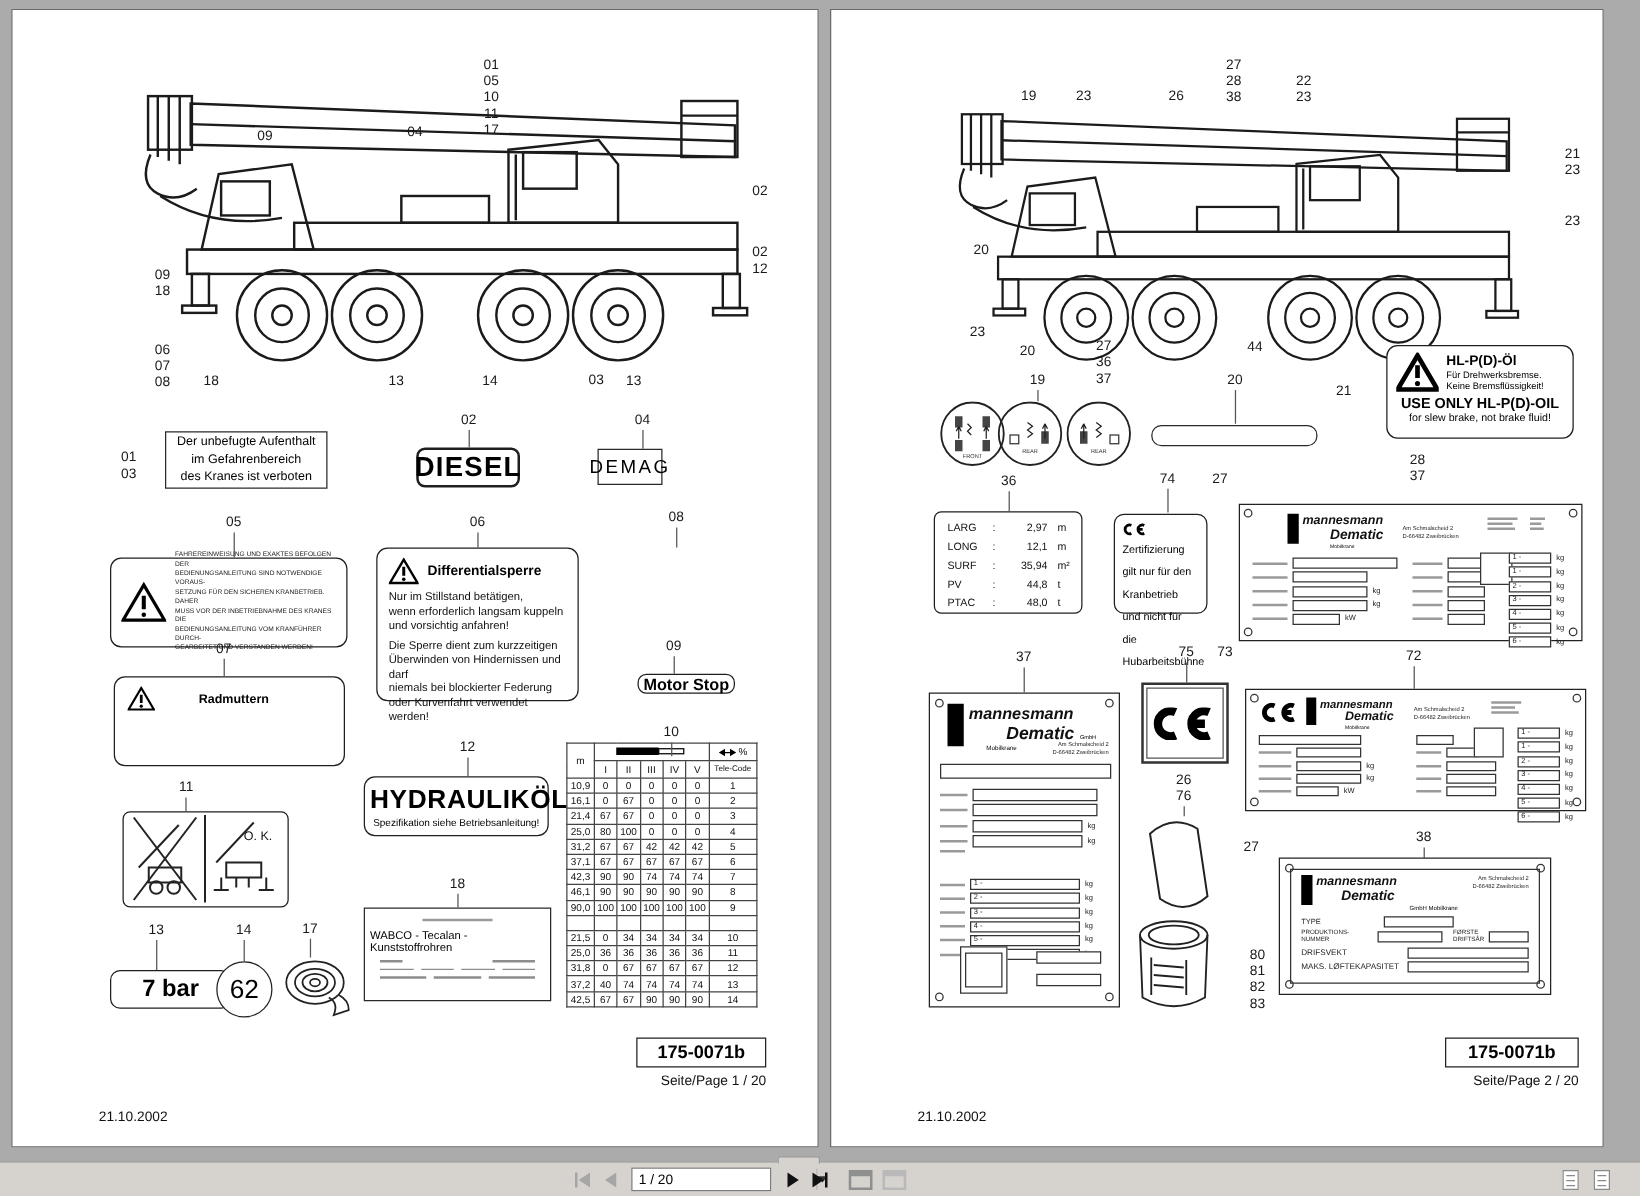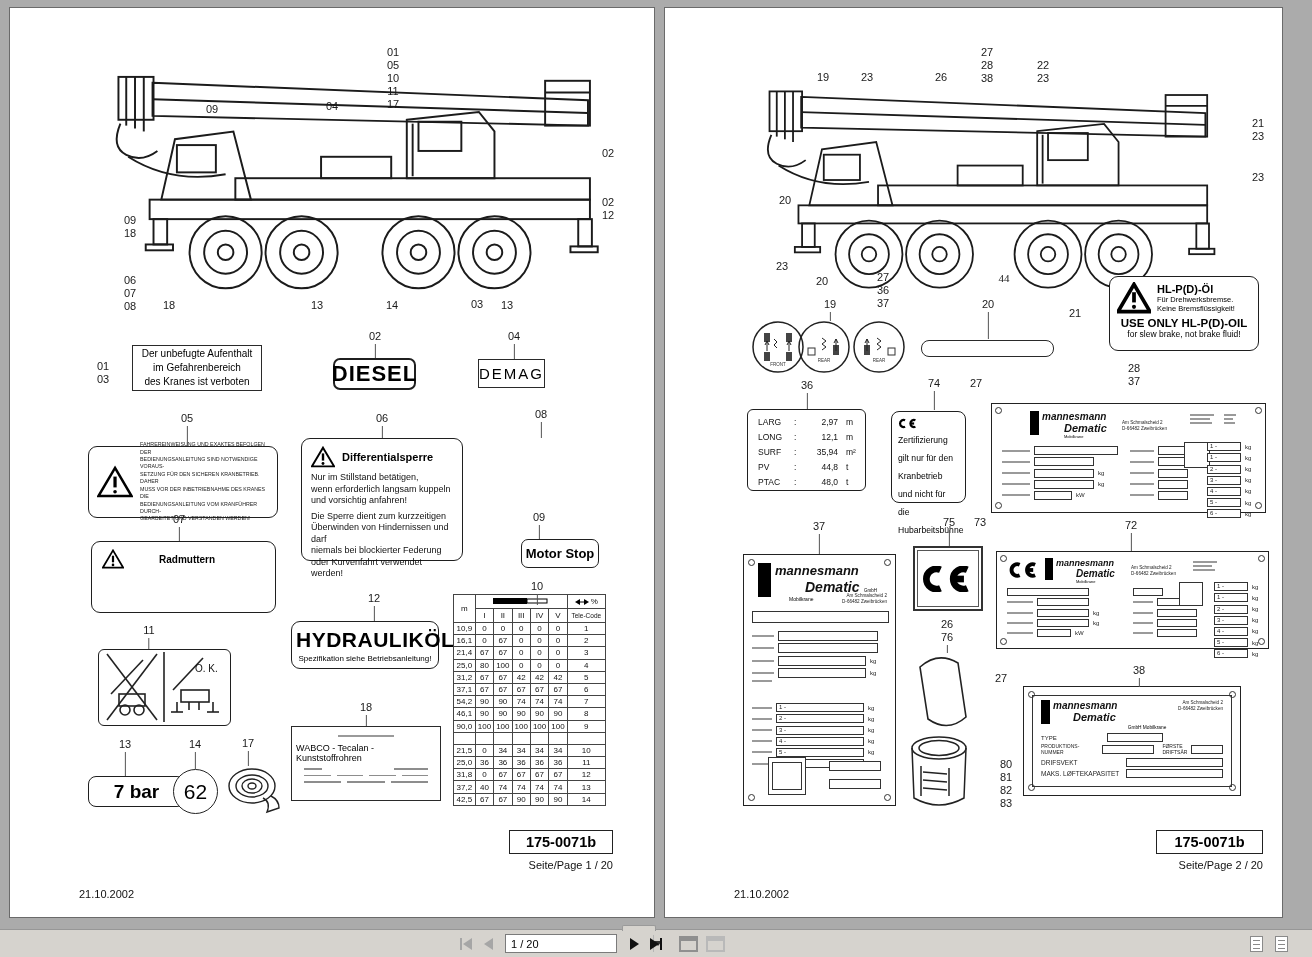--- a/index.html
+++ b/index.html
@@ -141,21 +141,21 @@
           <circle cx="446" cy="228" r="8"></circle>
       </g>
     </svg>
 
     <div class="sqbox forbidden" style="left:122px;top:337px;width:130px;height:46px;">Der unbefugte Aufenthalt
 im Gefahrenbereich
 des Kranes ist verboten</div>
 
     <div class="labelbox diesel" style="left:323px;top:350px;width:83px;height:32px;">DIESEL</div>
 
-    <div class="sqbox demag" style="left:468px;top:351px;width:67px;height:29px;">DEMAG</div>
+    <div class="sqbox demag" style="left:468px;top:351px;width:52px;height:29px;">DEMAG</div>
 
     <div class="labelbox warnrow" style="left:78px;top:438px;width:190px;height:72px;padding:6px 8px;">
       <svg width="40" height="36" viewBox="0 0 100 90">
         <path d="M50 6 L96 84 L4 84 Z" fill="none" stroke="#000" stroke-width="7"></path>
         <line x1="50" y1="30" x2="50" y2="60" stroke="#000" stroke-width="9"></line>
         <circle cx="50" cy="72" r="5" fill="#000"></circle>
       </svg>
       <div class="tinytext">FAHREREINWEISUNG UND EXAKTES BEFOLGEN DER
 BEDIENUNGSANLEITUNG SIND NOTWENDIGE VORAUS-
 SETZUNG FÜR DEN SICHEREN KRANBETRIEB. DAHER
@@ -187,21 +187,21 @@
       <div class="warnrow">
         <svg width="22" height="20" viewBox="0 0 100 90">
           <path d="M50 6 L96 84 L4 84 Z" fill="none" stroke="#000" stroke-width="8"></path>
           <line x1="50" y1="30" x2="50" y2="60" stroke="#000" stroke-width="10"></line>
           <circle cx="50" cy="72" r="6" fill="#000"></circle>
         </svg>
         <span class="ltitle" style="font-size:10px;padding-left:28px;">Radmuttern</span>
       </div>
     </div>
 
-    <div class="labelbox motorstop" style="left:511px;top:531px;width:78px;height:29px;text-align:right;">Motor Stop</div>
+    <div class="labelbox motorstop" style="left:500px;top:531px;width:78px;height:16px;text-align:right;">Motor Stop</div>
 
     <div class="labelbox" style="left:281px;top:613px;width:148px;height:48px;padding:6px 4px;">
       <div class="hydtitle">HYDRAULIKÖL</div>
       <div class="hydsub">Spezifikation siehe Betriebsanleitung!</div>
     </div>
 
     <table class="t10 abs" style="left:443px;top:586px;width:153px;">
       <thead>
         <tr>
           <th rowspan="2" style="width:22px;">m</th>
@@ -278,21 +278,21 @@
           <tr>
             <td>37,1</td>
             <td>67</td>
             <td>67</td>
             <td>67</td>
             <td>67</td>
             <td>67</td>
             <td>6</td>
           </tr>
           <tr>
-            <td>54,2</td>
+            <td>42,3</td>
             <td>90</td>
             <td>90</td>
             <td>74</td>
             <td>74</td>
             <td>74</td>
             <td>7</td>
           </tr>
           <tr>
             <td>46,1</td>
             <td>90</td>
@@ -580,21 +580,21 @@
           <span class="dimunit">t</span>
         </div>
         <div class="dimrow">
           <span class="dimname">PTAC</span>
           <span class="dimcolon">:</span>
           <span class="dimval">48,0</span>
           <span class="dimunit">t</span>
         </div>
       </div>
 
-    <div class="labelbox" style="left:226px;top:403px;width:75px;height:92px;border-radius:8px;border-width:1.2px;padding:5px 6px;">
+    <div class="labelbox" style="left:226px;top:403px;width:75px;height:80px;border-radius:8px;border-width:1.2px;padding:5px 6px;">
       <svg width="20" height="11" viewBox="0 0 62 30" style="float:left;margin:1px 3px 0 0;">
         <path d="M22 5 A11 11 0 1 0 22 25" fill="none" stroke="#000" stroke-width="7"></path>
         <path d="M54 5 A11 11 0 1 0 54 25" fill="none" stroke="#000" stroke-width="7"></path>
         <line x1="38" y1="15" x2="50" y2="15" stroke="#000" stroke-width="7"></line>
       </svg>
       <span style="font-size:8.6px;line-height:11px;white-space:pre-line;">Zertifizierung
 gilt nur für den
 Kranbetrieb
 und nicht für die
 Hubarbeitsbühne</span>
@@ -967,21 +967,21 @@
       <div class="callout" style="left: 276px; top: 63px;"><span>26</span></div>
       <div class="callout" style="left: 593px; top: 109px;"><span>21
 23</span></div>
       <div class="callout" style="left: 593px; top: 163px;"><span>23</span></div>
       <div class="callout" style="left: 120px; top: 186px;"><span>20</span></div>
       <div class="callout" style="left: 117px; top: 252px;"><span>23</span></div>
       <div class="callout" style="left: 157px; top: 267px;"><span>20</span></div>
       <div class="callout" style="left: 218px; top: 263px;"><span>27
 36
 37</span></div>
-      <div class="callout" style="left: 339px; top: 264px; font-family: Liberation Serif, serif;"><span>44</span></div>
+      <div class="callout" style="left: 339px; top: 264px;"><span>44</span></div>
       <div class="callout" style="left: 165px; top: 290px;"><span>19</span><div class="leadline" style="height: 9px;"></div></div>
       <div class="callout" style="left: 323px; top: 290px;"><span>20</span><div class="leadline" style="height: 27px;"></div></div>
       <div class="callout" style="left: 410px; top: 299px;"><span>21</span></div>
       <div class="callout" style="left: 469px; top: 354px;"><span>28
 37</span></div>
       <div class="callout" style="left: 142px; top: 371px;"><span>36</span><div class="leadline" style="height: 16px;"></div></div>
       <div class="callout" style="left: 269px; top: 369px;"><span>74</span><div class="leadline" style="height: 19px;"></div></div>
       <div class="callout" style="left: 311px; top: 369px;"><span>27</span></div>
       <div class="callout" style="left: 154px; top: 512px;"><span>37</span><div class="leadline" style="height: 20px;"></div></div>
       <div class="callout" style="left: 284px; top: 508px;"><span>75</span><div class="leadline" style="height: 16px;"></div></div>

